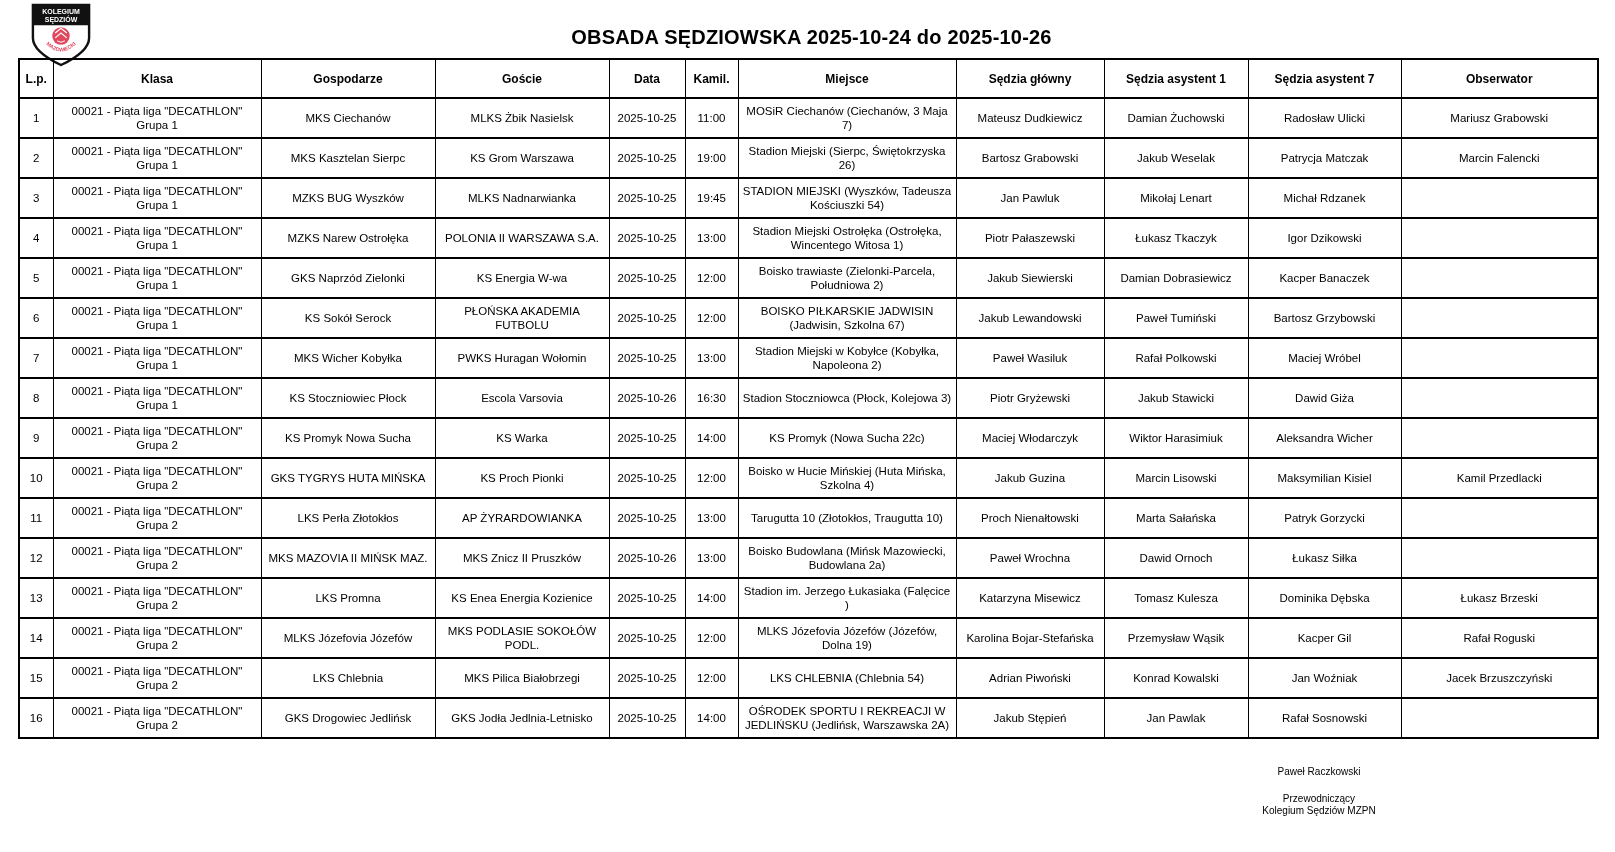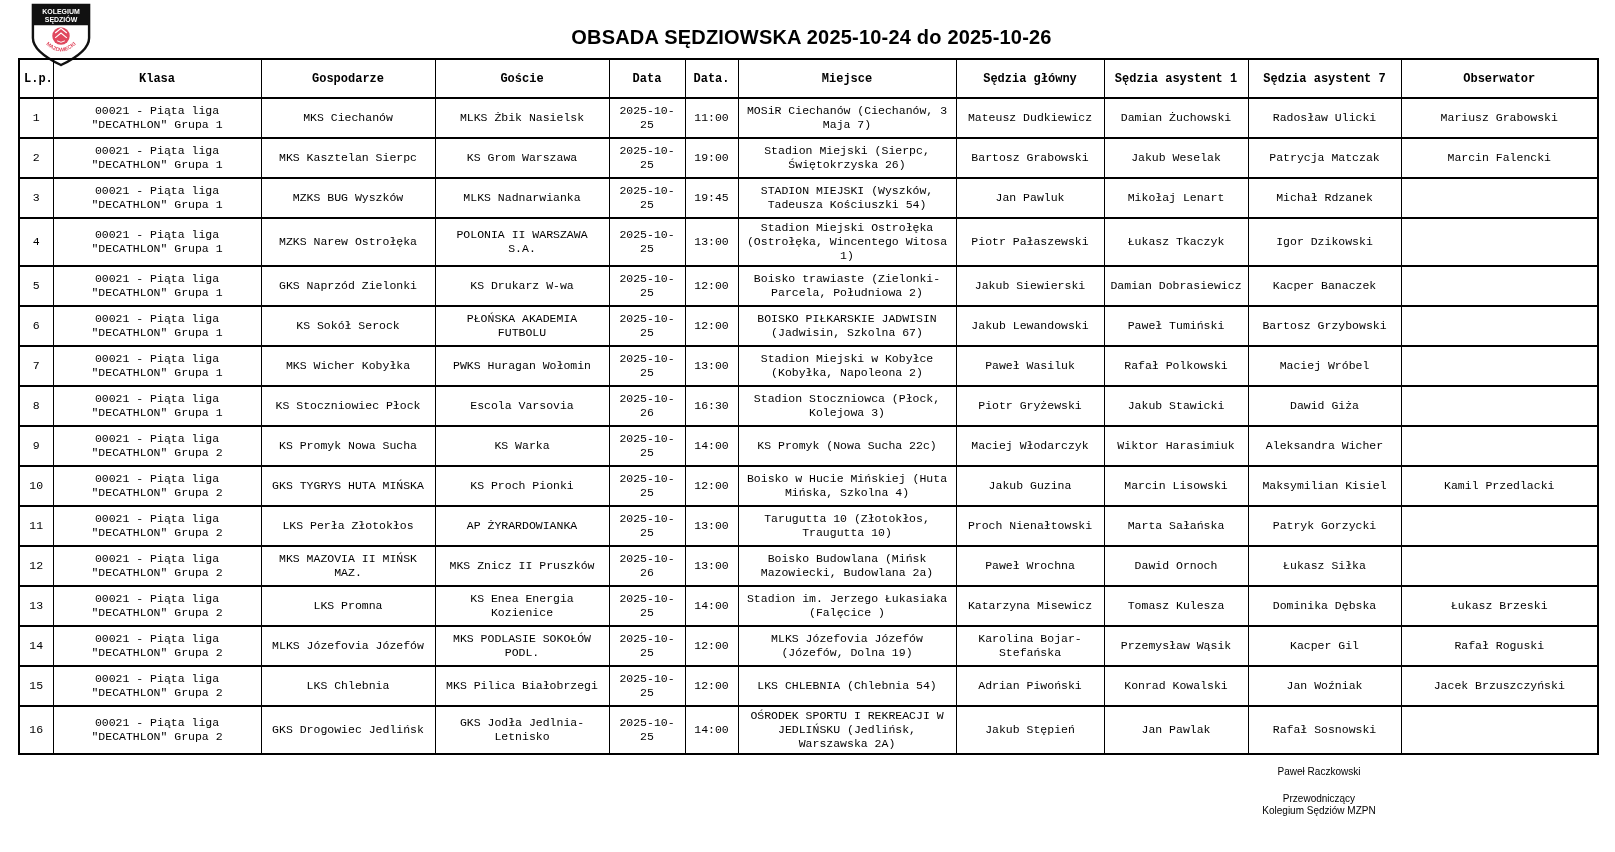--- a/index.html
+++ b/index.html
@@ -11,21 +11,20 @@
   .logo{position:absolute;left:30px;top:2px;width:62px;height:66px;}
   .page-title{
     position:absolute;left:0;top:22px;width:100%;
     text-align:center;font-size:20px;font-weight:bold;margin:4px;
     letter-spacing:.2px;
   }
   table.assign{
     position:absolute;left:18px;top:58px;width:1579px;
     border-collapse:collapse;table-layout:fixed;
     border:2px solid #000;
-    font-family:Liberation Mono, monospace;
   }
   table.assign th,table.assign td{
     border:1px solid #000;
     border-top-width:2px;border-bottom-width:2px;
     text-align:center;vertical-align:middle;
     padding:2px 4px;box-sizing:border-box;
     overflow:hidden;
   }
   table.assign th{height:39px;font-size:12px;font-weight:bold;}
   table.assign td{height:40px;font-size:11.5px;line-height:1.22;}
@@ -72,21 +71,21 @@
       <col style="width:153px">
       <col style="width:197px">
   </colgroup>
   <thead>
     <tr>
       <th>L.p.</th>
       <th>Klasa</th>
       <th>Gospodarze</th>
       <th>Goście</th>
       <th>Data</th>
-      <th>Data.</th>
+      <th>Kamil.</th>
       <th>Miejsce</th>
       <th>Sędzia główny</th>
       <th>Sędzia asystent 1</th>
       <th>Sędzia asystent 7</th>
       <th>Obserwator</th>
     </tr>
   </thead>
   <tbody>
       <tr>
     <td>1</td>
@@ -137,21 +136,21 @@
     <td>Stadion Miejski Ostrołęka (Ostrołęka, Wincentego Witosa 1)</td>
     <td>Piotr Pałaszewski</td>
     <td>Łukasz Tkaczyk</td>
     <td>Igor Dzikowski</td>
     <td></td>
   </tr>
       <tr>
     <td>5</td>
     <td>00021 - Piąta liga "DECATHLON" Grupa 1</td>
     <td>GKS Naprzód Zielonki</td>
-    <td>KS Drukarz W-wa</td>
+    <td>KS Energia W-wa</td>
     <td>2025-10-25</td>
     <td>12:00</td>
     <td>Boisko trawiaste (Zielonki-Parcela, Południowa  2)</td>
     <td>Jakub Siewierski</td>
     <td>Damian Dobrasiewicz</td>
     <td>Kacper Banaczek</td>
     <td></td>
   </tr>
       <tr>
     <td>6</td>

